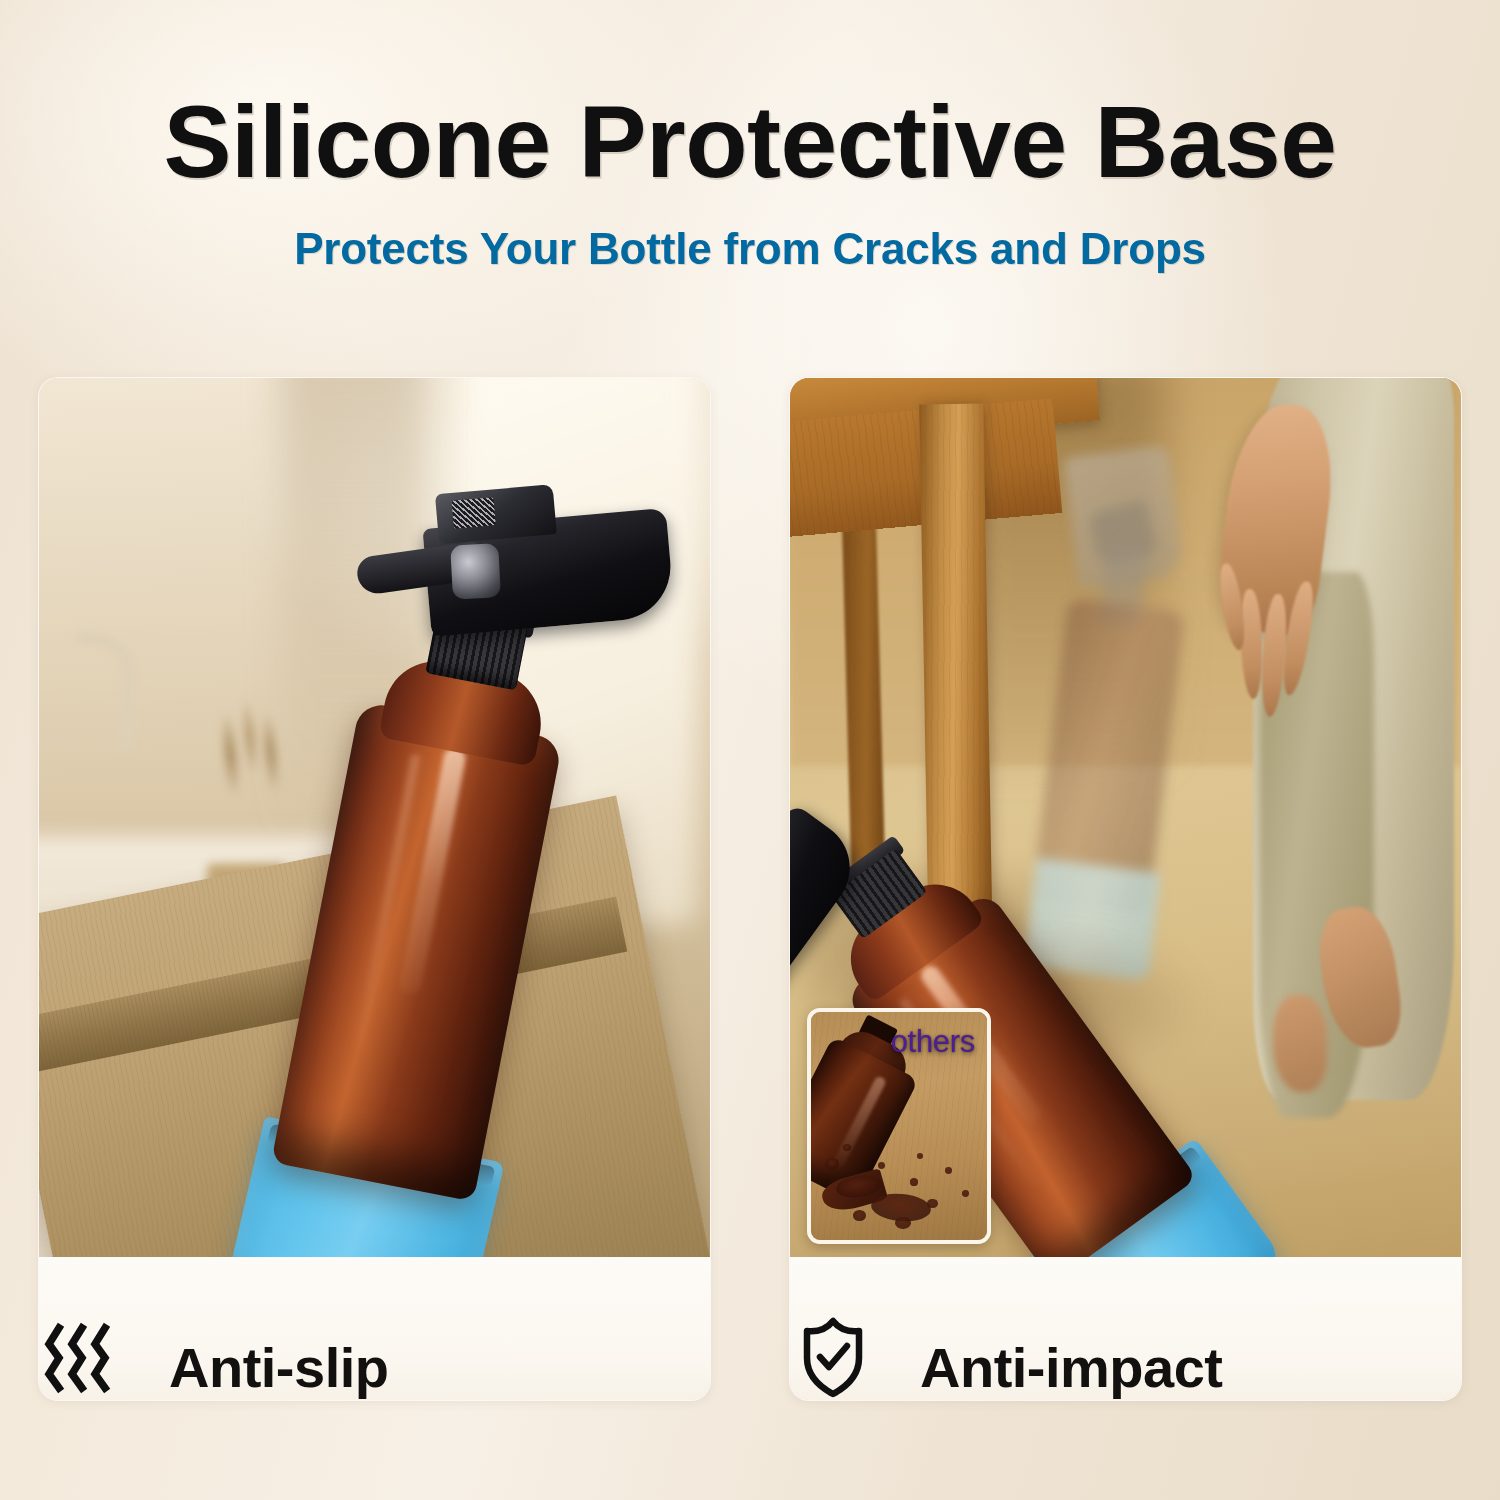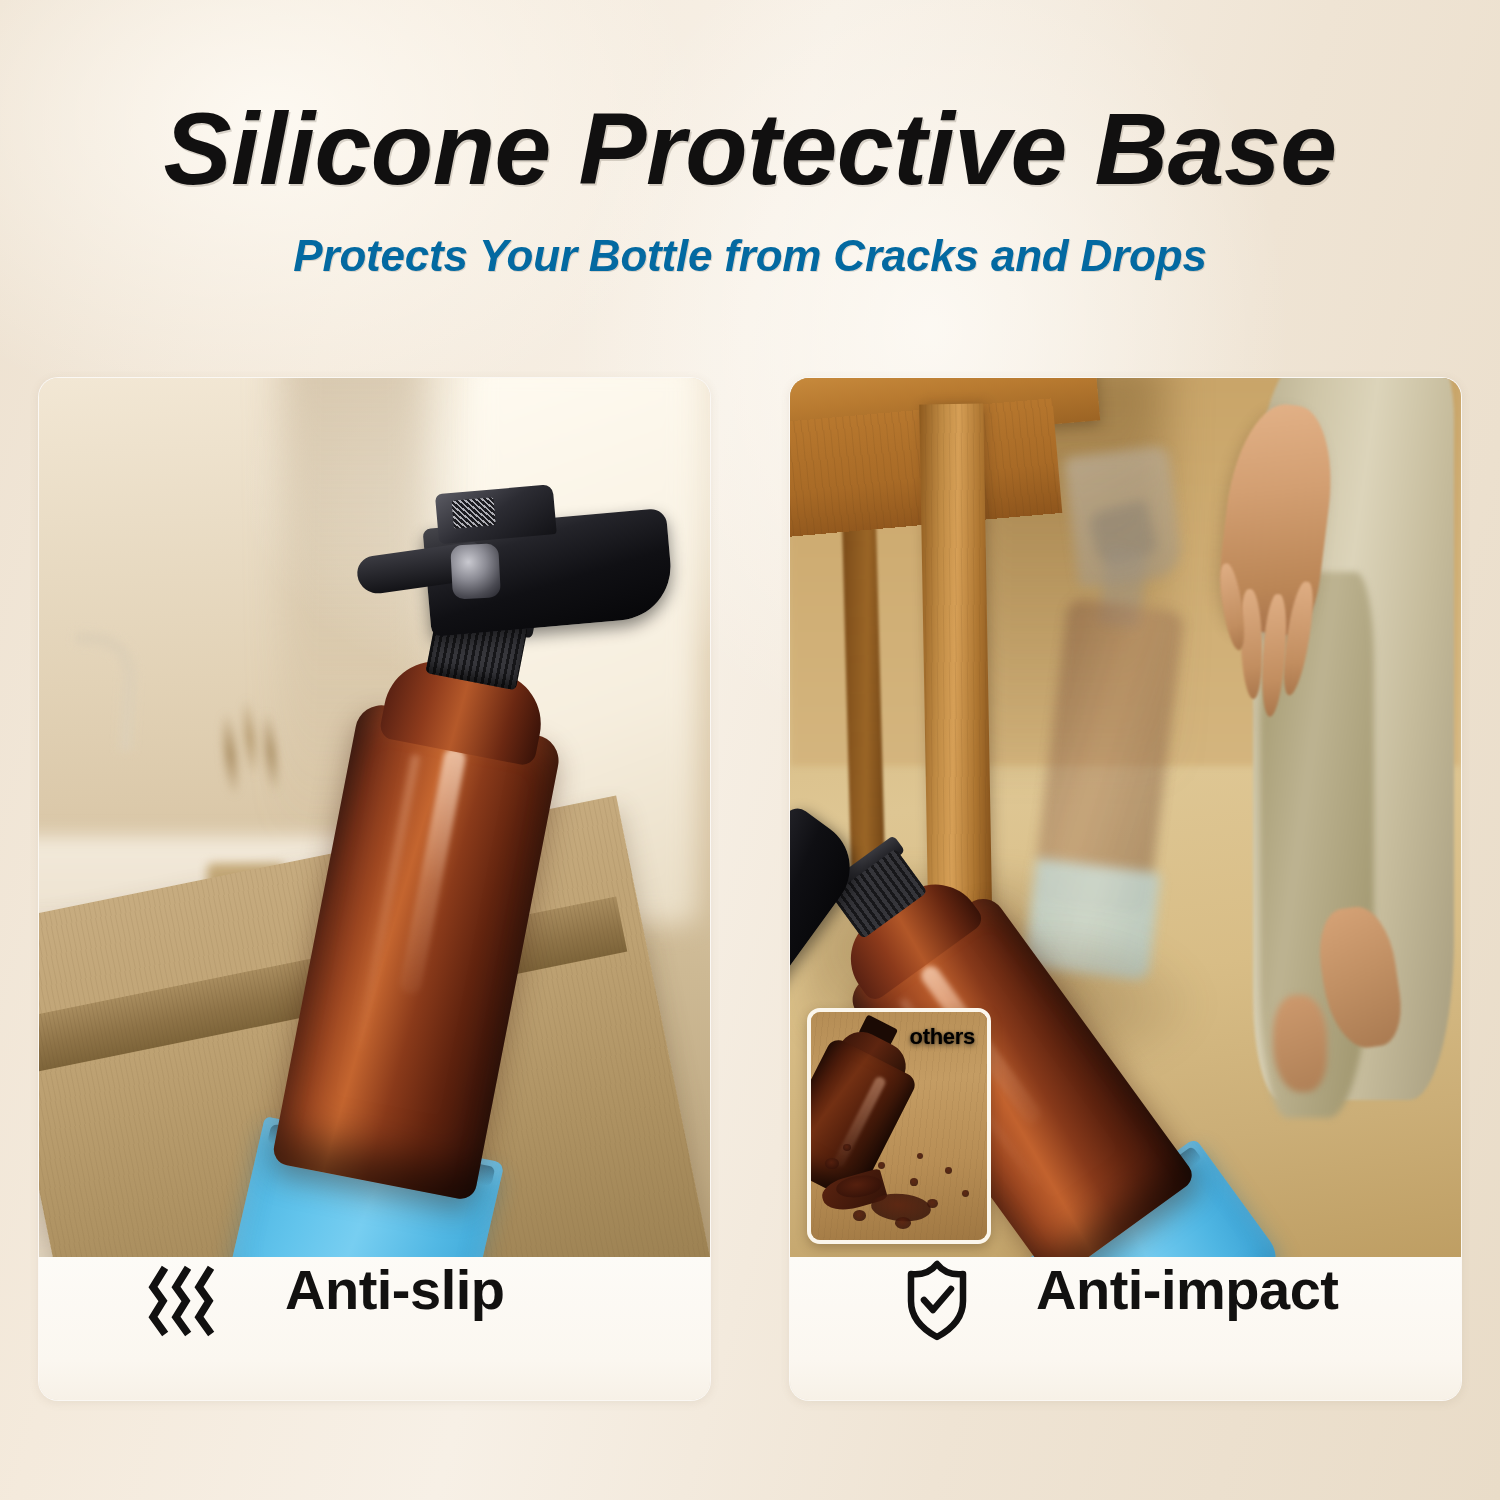--- a/index.html
+++ b/index.html
@@ -15,25 +15,24 @@
     background:
       radial-gradient(ellipse 700px 500px at 18% 8%, rgba(255,252,246,0.85) 0%, rgba(255,252,246,0) 62%),
       radial-gradient(ellipse 600px 700px at 62% 22%, rgba(255,253,249,0.75) 0%, rgba(255,253,249,0) 60%),
       linear-gradient(105deg, #EDE1D0 0%, #F4EADC 22%, #F7F0E6 44%, #EFE4D4 70%, #E9DCC8 100%);
     position: relative;
   }
 
   
   .header {
     position: absolute;
-    left: 0; top: 12px;
+    left: 0; top: 5px;
     width: 1500px;
     height: 330px;
     text-align: center;
-    font-style: italic;
   }
 
   .page-title {
     position: absolute;
     left: 0; top: 86px;
     width: 1500px;
     font-size: 102px;
     line-height: 1.0;
     font-weight: 700;
     letter-spacing: -0.5px;
@@ -83,23 +82,22 @@
   }
 
   
   .label-strip {
     position: absolute;
     left: 0; bottom: 0;
     width: 100%;
     height: 143px;
     background: linear-gradient(180deg, #FDFBF7 0%, #FBF7F0 72%, #F7F1E7 100%);
     display: flex;
-    align-items: flex-start;
-    padding-left: 104px;
-    gap: 56px;
+    align-items: flex-end;
+    gap: 44px;
   }
 
   .label-text {
     font-size: 56px;
     font-weight: 700;
     color: #121110;
     letter-spacing: -0.5px;
   }
 
   .icon-slot {
@@ -726,23 +724,23 @@
   .s7 { left: 48%; top: 90%;  width: 9%;  height: 5%; }
   .s8 { left: 76%; top: 68%;  width: 4%;  height: 3%; }
   .s9 { left: 18%; top: 58%;  width: 4.5%;height: 3%; }
   .s10{ left: 86%; top: 78%;  width: 4%;  height: 3%; }
   .s11{ left: 60%; top: 62%;  width: 3.4%;height: 2.6%; }
   .s12{ left: 38%; top: 66%;  width: 4%;  height: 3%; }
 
   .inset-label {
     position: absolute;
     right: 12px; top: 12px;
-    font-size: 22px;
-    font-weight: 700;
-    color: #000000;
+    font-size: 31px;
+    font-weight: 400;
+    color: #4c1d95;
     letter-spacing: -0.3px;
     text-shadow: 0 2px 5px rgba(0,0,0,0.55), 0 0 2px rgba(0,0,0,0.4);
   }
 </style>
 </head>
 <body>
 
 <div class="header">
   <div class="page-title">Silicone Protective Base</div>
   <div class="page-subtitle">Protects Your Bottle from Cracks and Drops</div>

